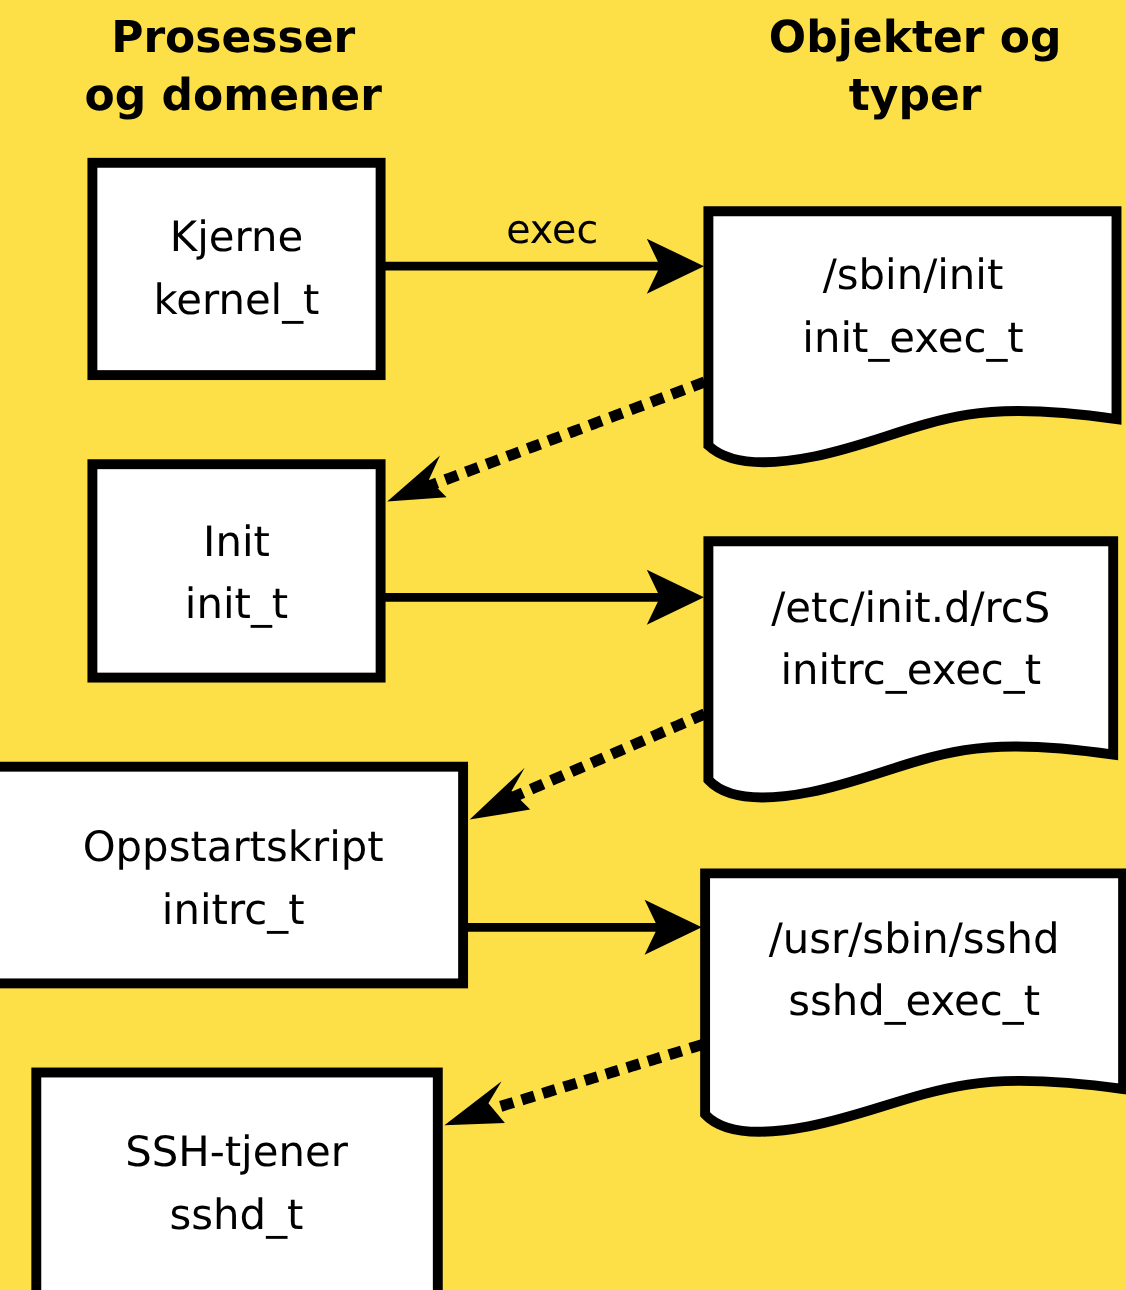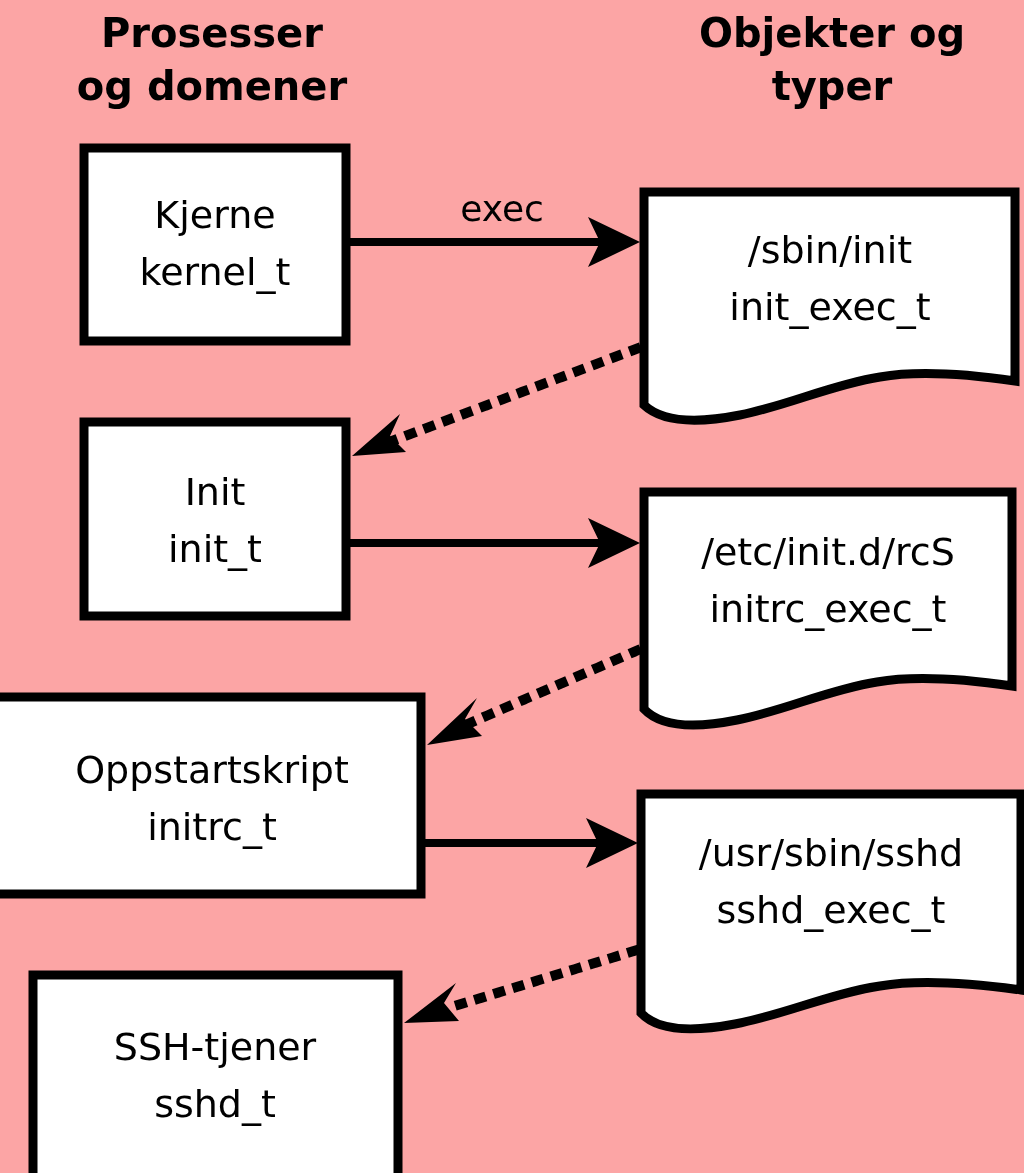--- a/index.html
+++ b/index.html
@@ -10,21 +10,21 @@
   body {
     width: 1024px;
     height: 1173px;
     overflow: hidden;
     font-family: "DejaVu Sans", sans-serif;
   }
   #diagram-root {
     position: relative;
     width: 1024px;
     height: 1173px;
-    background: #fca5a5;
+    background: #fde047;
   }
   svg#diagram-svg {
     position: absolute;
     top: 0;
     left: 0;
     width: 1024px;
     height: 1173px;
     display: block;
   }
   .col-header {

